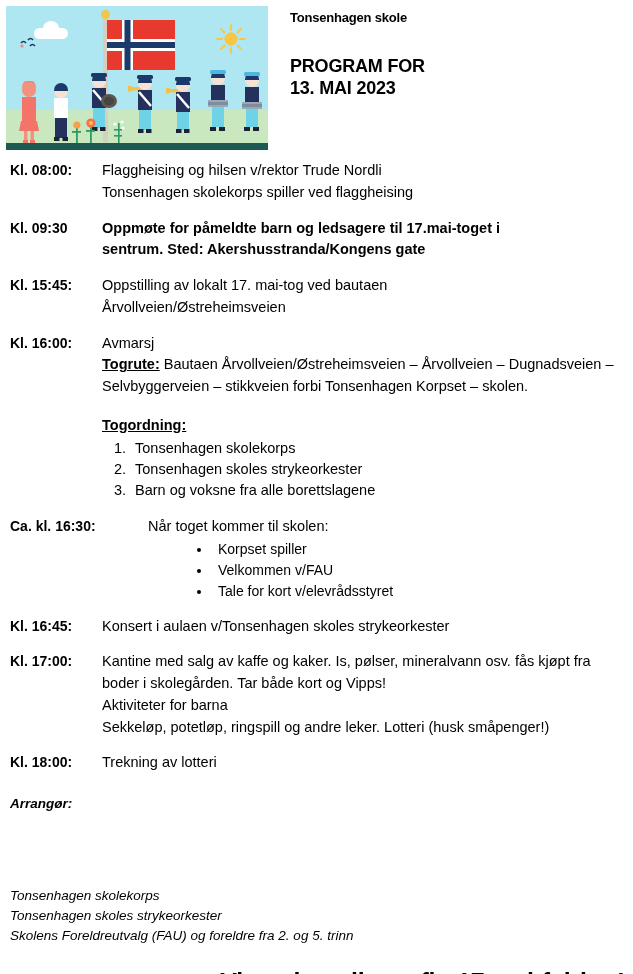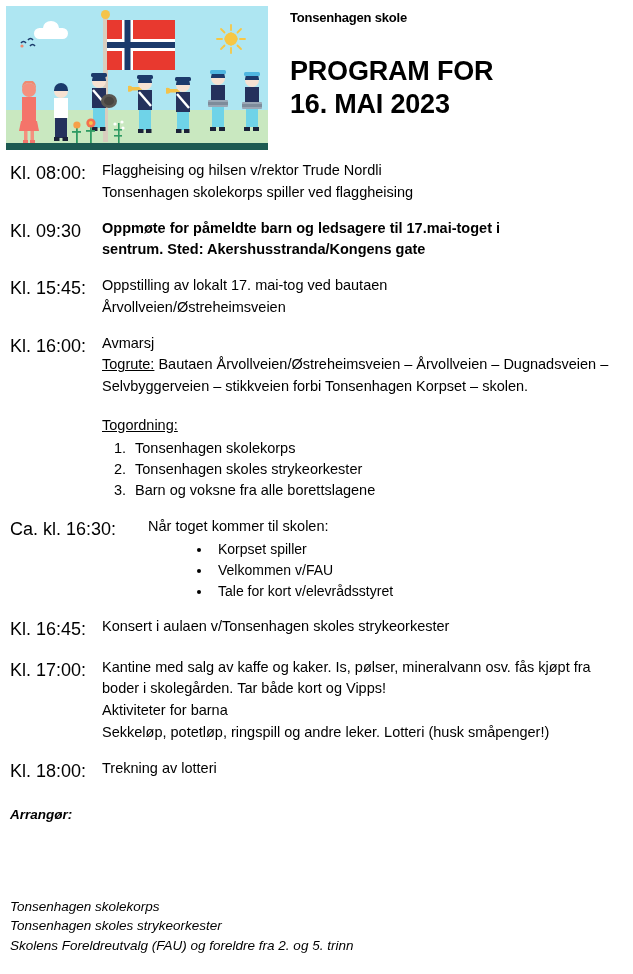--- a/index.html
+++ b/index.html
@@ -70,52 +70,52 @@
     padding-top: 4px;
     flex: 1 1 auto;
   }
   .school-name {
     font-size: 13px;
     font-weight: bold;
     letter-spacing: -0.2px;
     line-height: 1.2;
   }
   .program-title {
-    font-size: 27px;
+    font-size: 18px;
     font-weight: bold;
     line-height: 1.25;
     margin-top: 29px;
     letter-spacing: -0.2px;
   }
 
   .program {
     padding: 10px 8px 0 10px;
   }
   .row {
     display: flex;
     align-items: flex-start;
     margin-bottom: 14px;
   }
   .time {
     flex: 0 0 92px;
-    font-weight: normal;
-    font-size: 18px;
+    font-weight: bold;
+    font-size: 14px;
     line-height: 1.5;
     white-space: nowrap;
   }
   .time.wide { flex: 0 0 138px; }
   .content {
     flex: 1 1 auto;
     font-size: 14.5px;
     line-height: 1.5;
   }
   .content.bold { font-weight: bold; }
   .line { display: block; }
   .sub-head {
-    font-weight: normal;
+    font-weight: bold;
     text-decoration: underline;
   }
   .gap { margin-top: 17px; }
 
   ol.numlist {
     list-style: decimal;
     margin: 1px 0 0 0;
     padding-left: 28px;
   }
   ol.numlist li {
@@ -307,21 +307,21 @@
       <circle cx="13" cy="9" r="1.6" fill="#ffffff"></circle>
     </svg>
 
     <div class="ground-strip"></div>
   </div>
 
   <div class="title-block">
     <div class="school-name">Tonsenhagen skole</div>
     <div class="program-title">
       <span class="line">PROGRAM FOR</span>
-      <span class="line">16. MAI 2023</span>
+      <span class="line">13. MAI 2023</span>
     </div>
   </div>
 </div>
 
 <div class="program">
 
   <div class="row">
     <div class="time">Kl. 08:00:</div>
     <div class="content">
       <span class="line">Flaggheising og hilsen v/rektor Trude Nordli</span>

